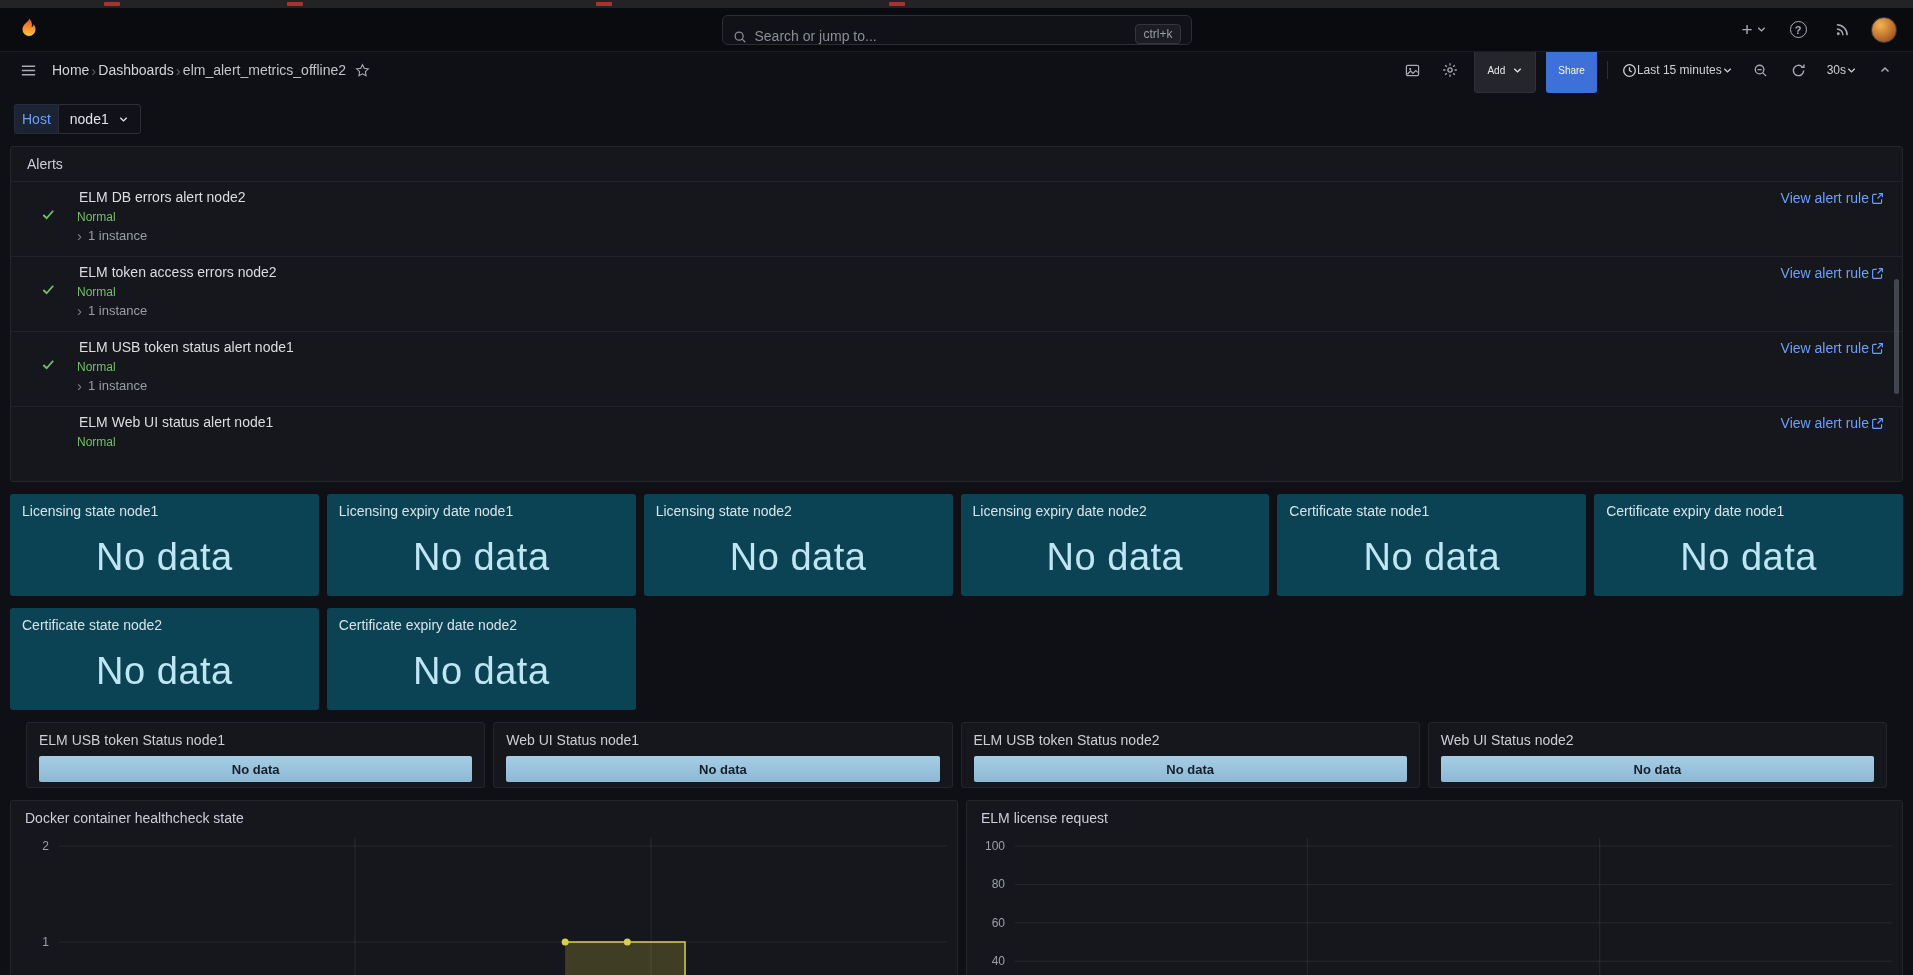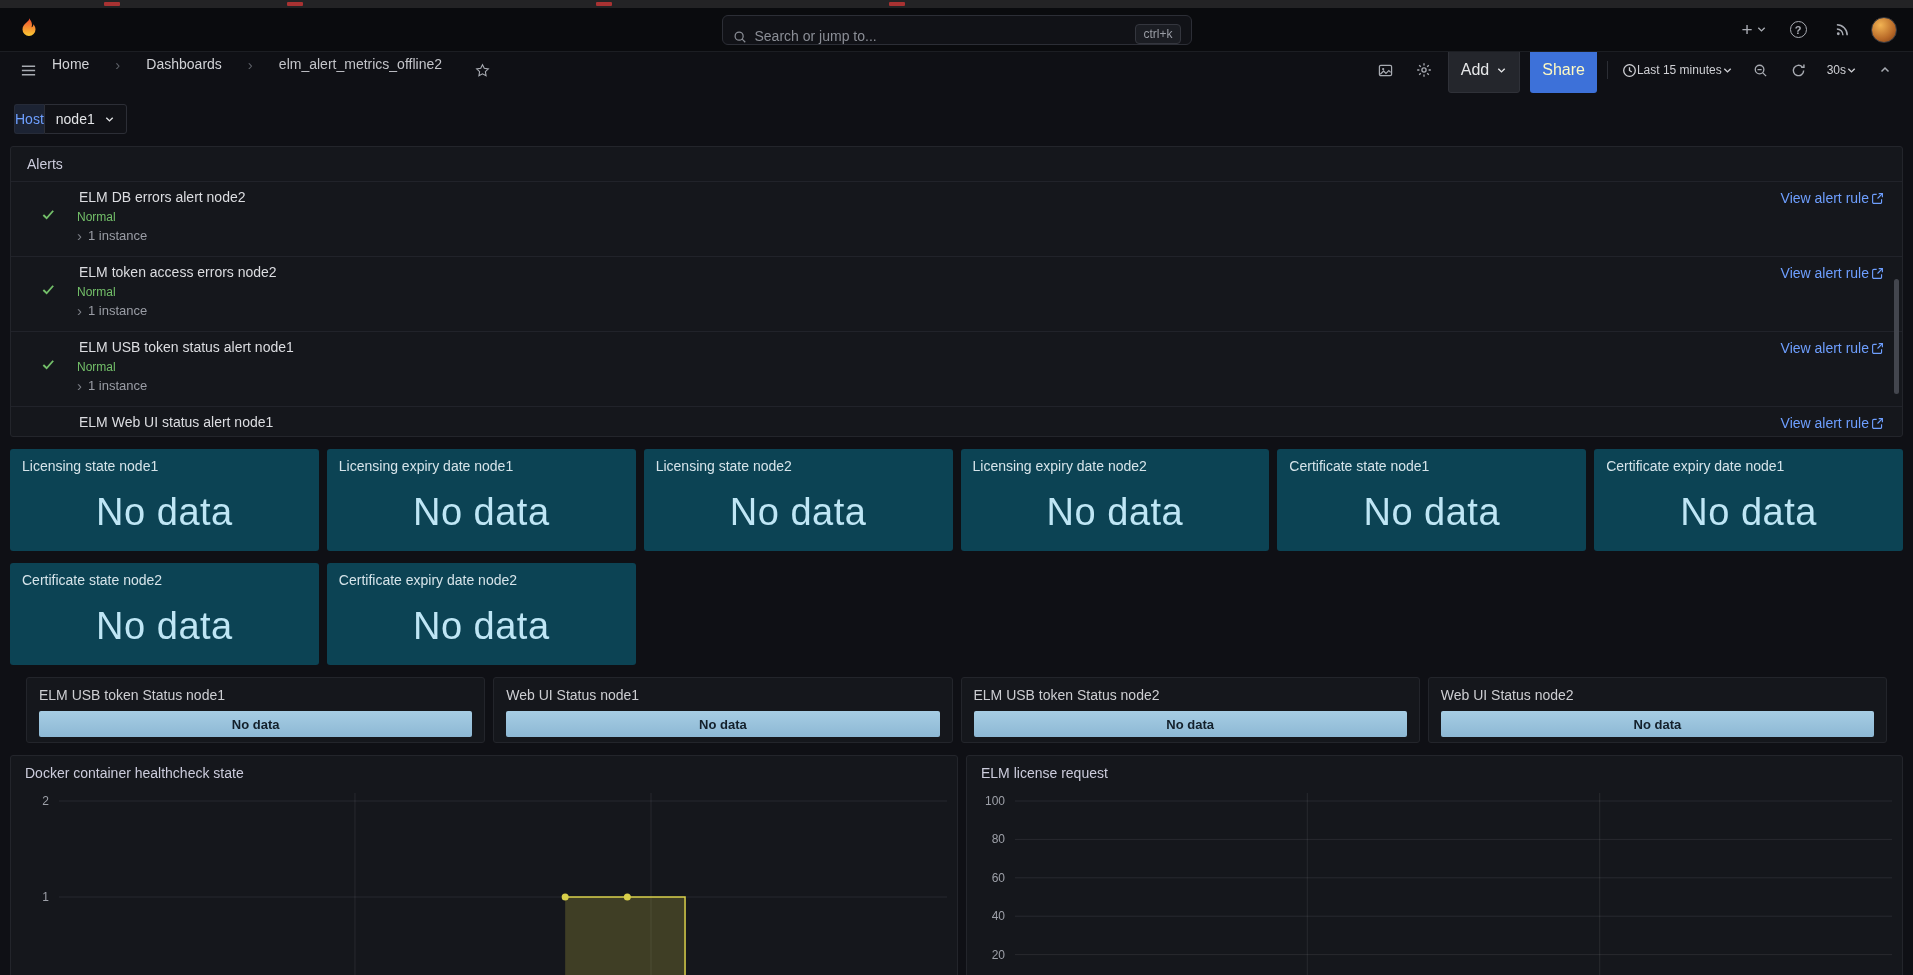--- a/index.html
+++ b/index.html
@@ -21,45 +21,45 @@
   .search-box input::placeholder{color:#8b8e96}
   .kbd{font-size:12px;color:#9a9da5;border:1px solid #34363e;background:#1b1d23;border-radius:4px;padding:2px 7px;white-space:nowrap}
   .topnav-right{margin-left:auto;display:flex;align-items:center;gap:14px;color:#a8abb2}
   .icon-btn{width:30px;height:30px;justify-content:center;border-radius:4px;color:#a8abb2;gap:3px}
   .plus{font-size:19px;line-height:1}
   .help-circle{width:17px;height:17px;border:1.4px solid #a8abb2;border-radius:50%;display:inline-flex;align-items:center;justify-content:center;font-size:11px;font-weight:700}
   .avatar{width:26px;height:26px;border-radius:50%;background:radial-gradient(circle at 35% 30%,#f2b353,#b96a28 60%,#7a3c14);border:1px solid #3a3c42;cursor:pointer}
 
   
   .toolbar{height:36px;display:flex;align-items:center;padding:0 14px;gap:10px}
-  .crumbs{display:flex;gap:26px;font-size:14px}
+  .crumbs{display:flex;align-items:center;gap:2px;font-size:14px}
   .crumb{color:#d2d3d7;cursor:pointer}
   .crumb-current{color:#c3c4c9}
   .crumb-sep{color:#5d6067;font-size:15px}
   .toolbar-right{margin-left:auto;display:flex;align-items:center;gap:10px}
   .tb-icon{width:28px;height:28px;justify-content:center;color:#a8abb2}
-  .btn{height:46px;padding:0 12px;border-radius:3px;font-size:16px;gap:7px}
+  .btn{height:46px;padding:0 12px;border-radius:3px;font-size:10px;gap:7px}
   .btn-dark{background:#24262c;border:1px solid #2f3138;color:#e6e7e9}
   .btn-primary{background:#3d71d9;color:#fef9c3;font-weight:500}
   .vdiv{width:1px;height:18px;background:#2c2e35}
   .timepicker,.interval{font-size:12px;color:#cfd0d5;height:30px;padding:0 4px}
 
   
   .var-row{display:flex;align-items:center;padding:16px 14px 0}
   .var-chip{display:flex;align-items:stretch;height:30px}
-  .var-label{display:flex;align-items:center;background:#1c2333;color:#6e9fff;font-size:14px;padding:0 0;
+  .var-label{display:flex;align-items:center;background:#1c2333;color:#6e9fff;font-size:14px;padding:0 7px;
     border:1px solid #262b38;border-right:none;border-radius:3px 0 0 3px}
   .var-value{background:#111217;border:1px solid #2c2e36;border-radius:0 3px 3px 0;font-size:14px;color:#e3e4e7;padding:0 11px;gap:9px}
 
   
   .panel{background:#15171c;border:1px solid #23252b;border-radius:3px}
   .panel-title{font-size:14px;color:#ccccdc;padding:9px 16px 0;font-weight:400;cursor:pointer}
 
   
-  .alerts-panel{margin:12px 10px 0;height:291px;position:relative;overflow:hidden}
+  .alerts-panel{margin:12px 10px 0;height:336px;position:relative;overflow:hidden}
   .alert-list{position:absolute;top:34px;left:0;right:0;bottom:0;overflow:hidden}
   .alert-row{height:75px;position:relative;border-top:1px solid rgba(204,204,220,0.07)}
   .alert-check{position:absolute;left:30px;top:25px;color:#73bf69}
   .alert-name{position:absolute;left:68px;top:7px;font-size:14px;font-weight:500;color:#dcdde1}
   .alert-state{position:absolute;left:66px;top:28px;font-size:12px;color:#73bf69}
   .alert-instances{position:absolute;left:66px;top:46px;font-size:13px;color:#9a9da5;display:flex;gap:6px;align-items:center;cursor:pointer}
   .chev-r{color:#7c7f87;font-size:15px;line-height:1}
   .alert-link{position:absolute;right:18px;top:8px;font-size:14px;color:#6e9fff;display:flex;align-items:center;gap:2px;cursor:pointer}
   .scroll-thumb{position:absolute;right:3px;top:132px;width:5px;height:115px;background:#43464e;border-radius:3px;cursor:grab}
 

